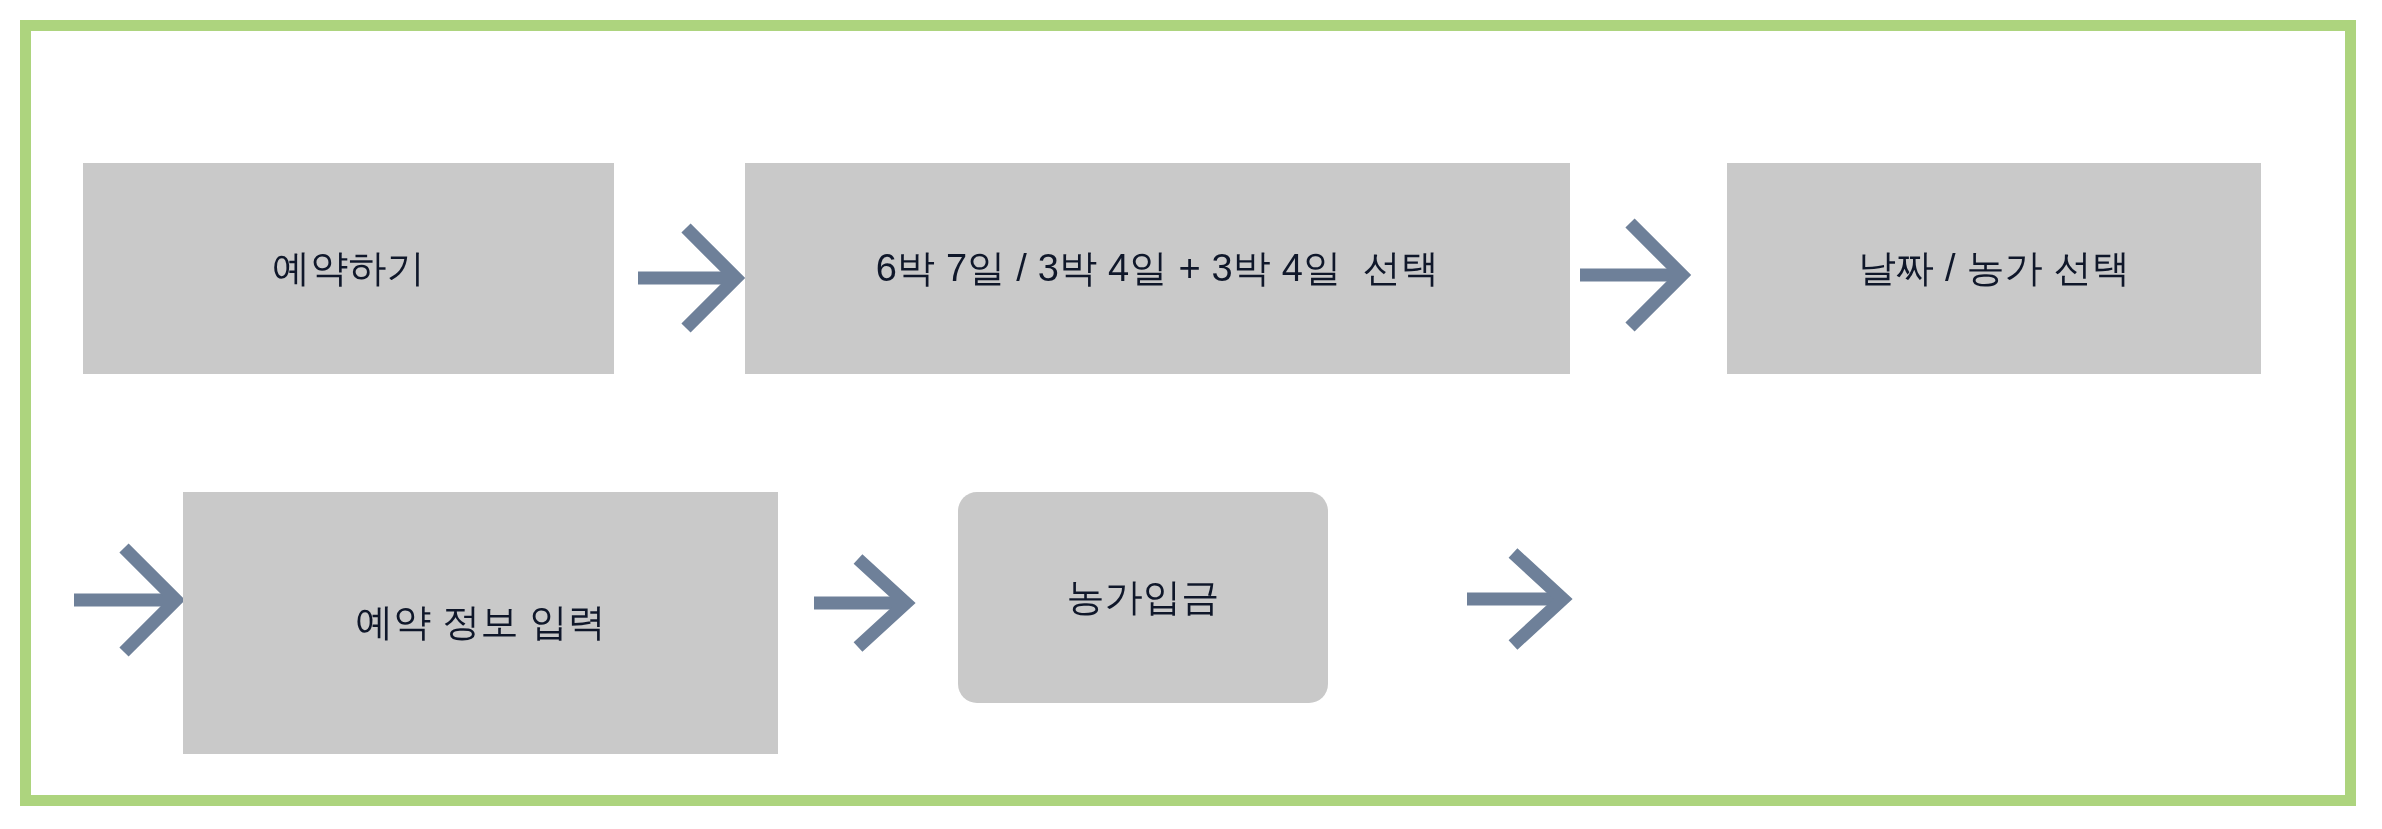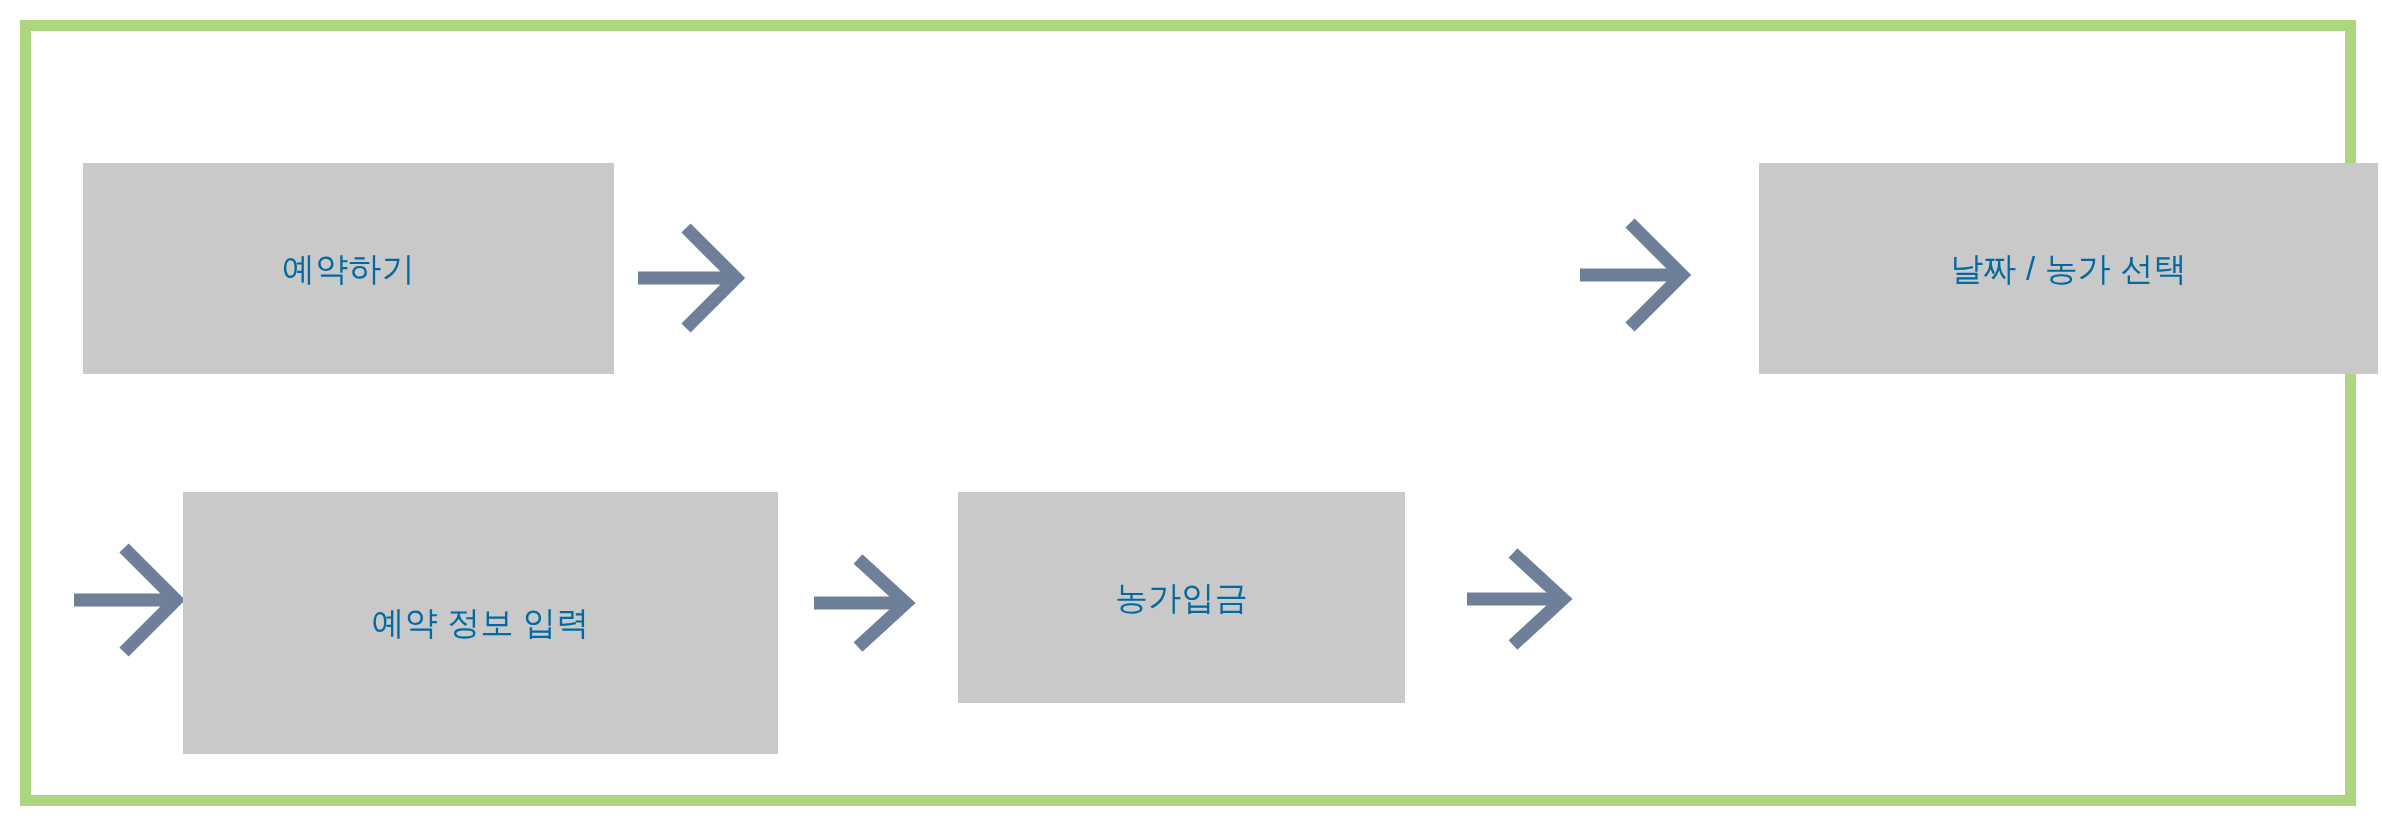--- a/index.html
+++ b/index.html
@@ -33,22 +33,22 @@
   .box {
     position: absolute;
     background: #c9c9c9;
     display: flex;
     align-items: center;
     justify-content: center;
     box-sizing: border-box;
     padding: 0 10px;
   }
   .box .label {
-    color: #0369a1;
-    font-size: 33px;
+    color: #0f172a;
+    font-size: 38px;
     line-height: 1.15;
     letter-spacing: 0.2px;
     white-space: pre;
     text-align: center;
   }
   
   .arrow {
     position: absolute;
   }
   .arrow svg {
@@ -71,31 +71,34 @@
 
   <div class="arrow" style="left:636px; top:222px; width:108px; height:112px;">
     <svg viewBox="0 0 108 112" preserveAspectRatio="none" aria-hidden="true">
       <g fill="none" stroke="#6e8099" stroke-width="13">
         <path d="M 2 56 L 96 56"></path>
         <path d="M 50 6 L 100 56 L 50 106"></path>
       </g>
     </svg>
   </div>
 
+  <div class="box" style="left:745px; top:163px; width:825px; height:211px;">
+    <span class="label">6박 7일 / 3박 4일 + 3박 4일  선택</span>
+  </div>
 
   <div class="arrow" style="left:1578px; top:216px; width:112px; height:118px;">
     <svg viewBox="0 0 112 118" preserveAspectRatio="none" aria-hidden="true">
       <g fill="none" stroke="#6e8099" stroke-width="13">
         <path d="M 2 59 L 100 59"></path>
         <path d="M 52 7 L 104 59 L 52 111"></path>
       </g>
     </svg>
   </div>
 
-  <div class="box" style="left:1727px; top:163px; width:619px; height:211px;margin-left:32px;">
+  <div class="box" style="left:1727px; top:163px; width:534px; height:211px;">
     <span class="label">날짜 / 농가 선택</span>
   </div>
 
   <div class="arrow" style="left:72px; top:541px; width:112px; height:118px;">
     <svg viewBox="0 0 112 118" preserveAspectRatio="none" aria-hidden="true">
       <g fill="none" stroke="#6e8099" stroke-width="13">
         <path d="M 2 59 L 100 59"></path>
         <path d="M 52 7 L 104 59 L 52 111"></path>
       </g>
     </svg>
@@ -107,21 +110,21 @@
 
   <div class="arrow" style="left:812px; top:554px; width:102px; height:98px;">
     <svg viewBox="0 0 102 98" preserveAspectRatio="none" aria-hidden="true">
       <g fill="none" stroke="#6e8099" stroke-width="13">
         <path d="M 2 49 L 90 49"></path>
         <path d="M 46 5 L 94 49 L 46 93"></path>
       </g>
     </svg>
   </div>
 
-  <div class="box" style="left:958px; top:492px; width:447px; height:211px;">
+  <div class="box" style="left:958px; top:492px; width:370px; height:211px;border-radius:19px;">
     <span class="label">농가입금</span>
   </div>
 
   <div class="arrow" style="left:1465px; top:548px; width:106px; height:102px;">
     <svg viewBox="0 0 106 102" preserveAspectRatio="none" aria-hidden="true">
       <g fill="none" stroke="#6e8099" stroke-width="13">
         <path d="M 2 51 L 94 51"></path>
         <path d="M 48 5 L 98 51 L 48 97"></path>
       </g>
     </svg>

